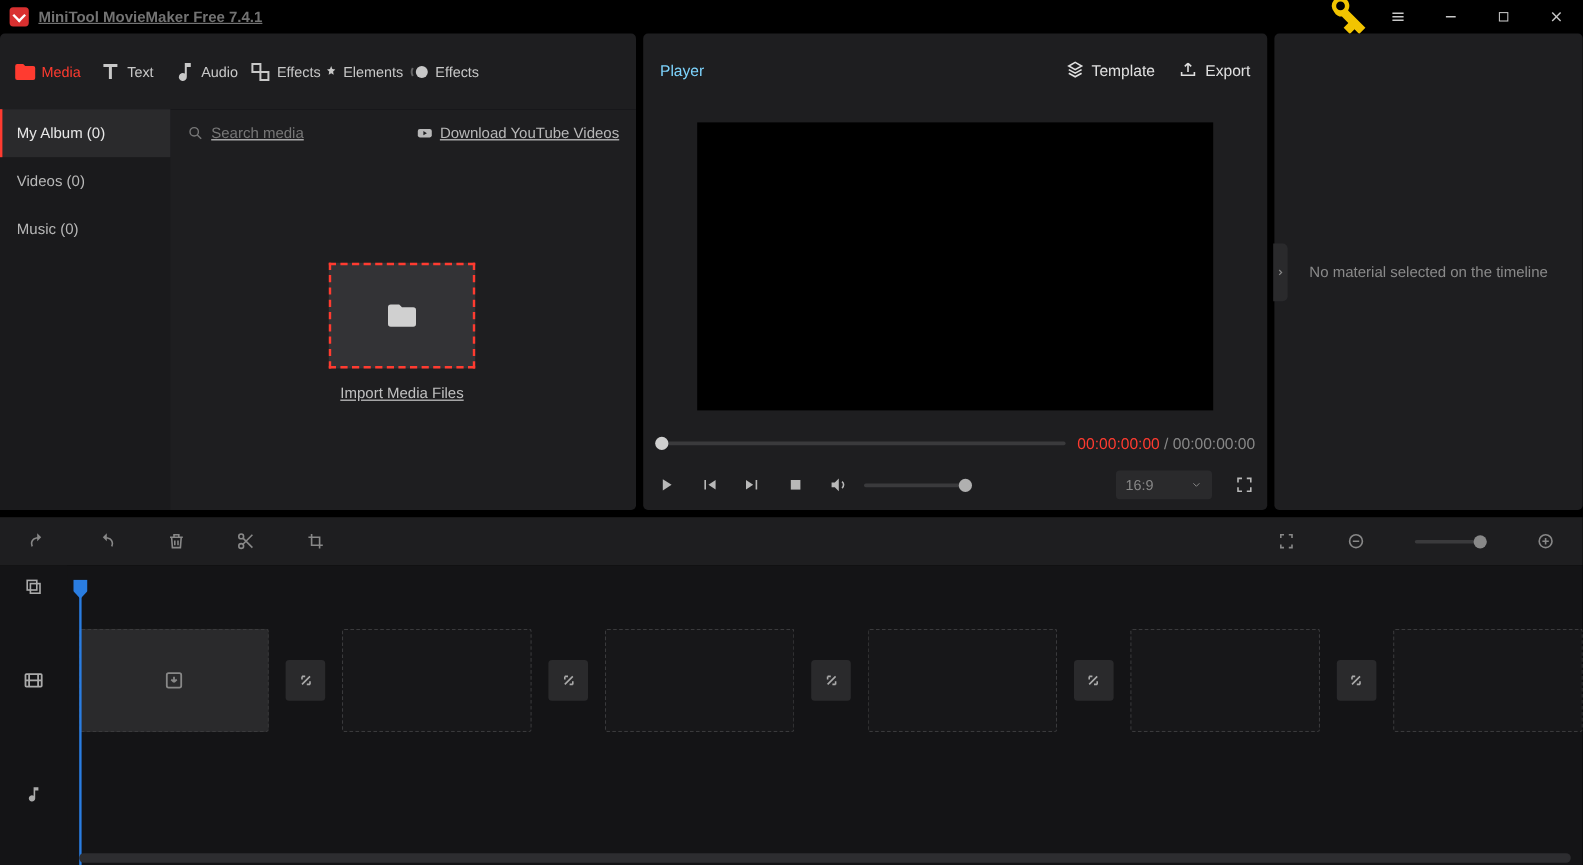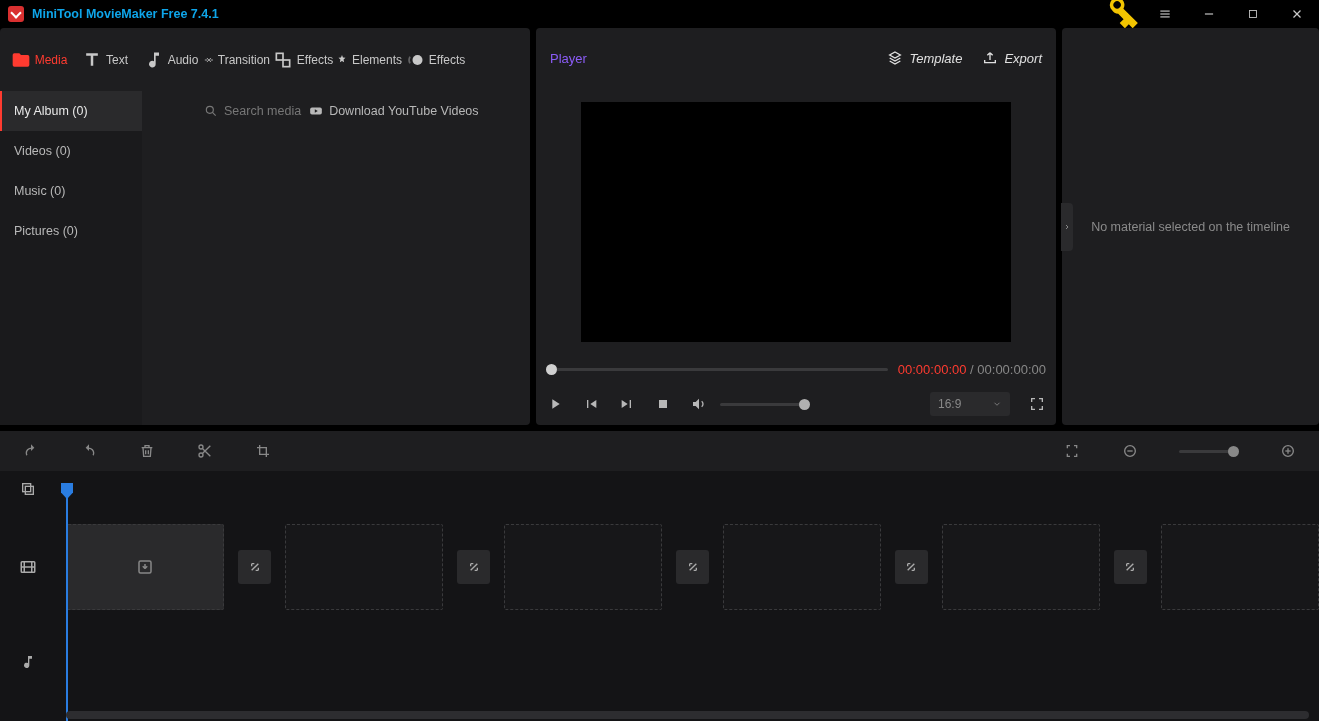--- a/index.html
+++ b/index.html
@@ -2,50 +2,50 @@
 <html><head>
 <meta charset="utf-8">
 <style>
   * { margin: 0; padding: 0; box-sizing: border-box; font-family: -apple-system, BlinkMacSystemFont, "Segoe UI", Arial, sans-serif; }
   html, body { width: 1319px; height: 721px; background: #000; color: #c8c8c8; overflow: hidden; user-select: none; }
   
   
   .titlebar { height: 28px; background: #000; display: flex; align-items: center; padding-left: 8px; }
   .titlebar-logo { width: 16px; height: 16px; background:#d93030; border-radius:3px; display:flex; align-items:center; justify-content:center; margin-right:8px;}
   .titlebar-logo::after { content:""; width:6px; height:6px; border:2px solid #fff; border-top:none; border-left:none; transform:rotate(45deg); margin-top:-3px;}
-  .titlebar-text { font-size: 12.5px; font-weight: 600; color: #0ea5e9; }
+  .titlebar-text { font-size: 12.5px; font-weight: 600; color: #737373; text-decoration: underline; }
   .titlebar-spacer { flex: 1; }
   .titlebar-btn { width: 44px; height: 28px; display: flex; align-items: center; justify-content: center; color: #c8c8c8; }
   .titlebar-btn svg { width: 14px; height: 14px; }
   .key-ic { width: 44px; height: 28px; display:flex; align-items:center; justify-content:center; color:#f2c400; }
   .maintabs { height: 63px; background: #1e1e20; display: flex; align-items:flex-end; padding: 0 6px; width:530px; border-radius:4px 4px 0 0; }
   .maintab { width: 66px; height:63px; display:flex; flex-direction:row; align-items:center; justify-content:center; gap:4px; color:#c8c8c8; font-size:12px; cursor:pointer;}
   .maintab.active { color:#ff3b30; }
   .maintab svg { width:20px; height:20px; }
   
   
   .body-row { display:flex; gap:6px; }
   
-  .left-panel { width: 530px; height: 334px; background:#1e1e20; display:flex; border-radius:0 0 4px 4px;gap:48px;}
+  .left-panel { width: 530px; height: 334px; background:#1e1e20; display:flex; border-radius:0 0 4px 4px;}
   .left-side { width:142px; background:#1a1a1c;}
   .side-item { padding: 0 14px; height: 40px; display:flex; align-items:center; font-size:12.5px; color:#b8b8b8; cursor:pointer;}
   .side-item.active { background:#2a2a2c; color:#e8e8e8; border-left: 2px solid #ff3b30; padding-left:12px;}
-  .left-main { flex:1; display:flex; flex-direction:row;}
+  .left-main { flex:1; display:flex; flex-direction:column;text-decoration:underline;}
   .left-top { height:40px; display:flex; align-items:center; padding:0 14px; gap:8px;}
   .search-wrap { display:flex; align-items:center; gap:6px; color:#777; font-size:12.5px; flex:1;}
   .dl-yt { display:flex; align-items:flex-start; gap:6px; color:#b8b8b8; font-size:12.5px; cursor:pointer;}
   .import-zone { flex:1; display:flex; flex-direction:column; align-items:flex-start; padding: 88px 0 0 132px; }
   .import-box { width:122px; height:88px; background:#333336; border:2px dashed #ff3b30; display:flex; align-items:center; justify-content:center; cursor:pointer; }
   .import-box svg { width:28px; height:28px; color:#d0d0d0;}
   .import-label { font-size:12.5px; color:#c0c0c0; margin-top:14px; width:122px; text-align:center;}
   
   .player-panel { width: 520px; height:397px; background:#1e1e20; border-radius:4px; display:flex; flex-direction:column;}
   .player-top { height:60px; display:flex; align-items:center; padding:0 14px;}
-  .player-title { font-size:13px; color:#8b5cf6; flex:1;}
-  .player-act { display:flex; align-items:center; gap:6px; color:#e0e0e0; font-size:13px; margin-left:20px; cursor:pointer;font-style:italic;}
+  .player-title { font-size:13px; color:#7dd3fc; flex:1;}
+  .player-act { display:flex; align-items:center; gap:6px; color:#e0e0e0; font-size:13px; margin-left:20px; cursor:pointer;}
   .player-act svg { width:16px; height:16px;}
   .preview { flex:1; display:flex; align-items:center; justify-content:center;}
   .preview-canvas { width:430px; height:240px; background:#000;}
   .player-progress { height:28px; display:flex; align-items:center; padding:0 10px; gap:10px;}
   .prog-track { flex:1; height:3px; background:#3a3a3c; position:relative; border-radius:2px;}
   .prog-dot { position:absolute; left:0; top:-4px; width:11px; height:11px; background:#d0d0d0; border-radius:50%;}
   .timecode { font-size:13px; }
   .tc-cur { color:#ff3b30; }
   .tc-sep { color:#888;}
   .tc-tot { color:#888;}
@@ -143,27 +143,20 @@
         <span>Text</span>
       </div>
       <div class="maintab">
         <svg viewBox="0 0 24 24" fill="currentColor">
             <path d="M12 3v10.55A4 4 0 1 0 14 17V7h4V3h-6z"></path>
           </svg>
         <span>Audio</span>
       </div>
       <div class="maintab">
         <svg viewBox="0 0 24 24" fill="none" stroke="currentColor" stroke-width="2">
-            <path d="M7 7l10 10M17 7L7 17"></path>
-            <path d="M3 12h4m10 0h4" stroke-linecap="round"></path>
-          </svg>
-        <span>Transition</span>
-      </div>
-      <div class="maintab">
-        <svg viewBox="0 0 24 24" fill="none" stroke="currentColor" stroke-width="2">
             <rect x="4" y="4" width="8" height="8"></rect>
             <rect x="12" y="12" width="8" height="8"></rect>
           </svg>
         <span>Effects</span>
       </div>
       <div class="maintab">
         <svg viewBox="0 0 24 24" fill="currentColor">
             <path d="M12 2l2 5 5 .7-3.8 3.5 1 5.3L12 14l-4.2 2.5 1-5.3L5 7.7 10 7z"></path>
           </svg>
         <span>Elements</span>
@@ -175,39 +168,46 @@
           </svg>
         <span>Effects</span>
       </div>
     </div>
 
     <div class="left-panel">
       <div class="left-side">
         <div class="side-item active">My Album (0)</div>
         <div class="side-item">Videos (0)</div>
         <div class="side-item">Music (0)</div>
-        <div class="side-item">Pictures (0)</div>
       </div>
       <div class="left-main">
         <div class="left-top">
           <div class="search-wrap">
             <svg width="14" height="14" viewBox="0 0 24 24" fill="none" stroke="currentColor" stroke-width="2">
                 <circle cx="10" cy="10" r="6"></circle>
                 <line x1="20" y1="20" x2="14.5" y2="14.5"></line>
               </svg>
             <span>Search media</span>
           </div>
           <div class="dl-yt">
             <svg width="14" height="14" viewBox="0 0 24 24" fill="currentColor">
                 <rect x="2" y="6" width="20" height="12" rx="3"></rect>
                 <path d="M10 9l5 3-5 3z" fill="#1e1e20"></path>
               </svg>
             <span>Download YouTube Videos</span>
           </div>
         </div>
+        <div class="import-zone">
+          <div class="import-box">
+            <svg viewBox="0 0 24 24" fill="currentColor">
+                <path d="M10 4H4a2 2 0 0 0-2 2v12a2 2 0 0 0 2 2h16a2 2 0 0 0 2-2V8a2 2 0 0 0-2-2h-8l-2-2z"></path>
+              </svg>
+          </div>
+          <div class="import-label">Import Media Files</div>
+        </div>
       </div>
     </div>
   </div>
 
   <div class="player-panel">
     <div class="player-top">
       <div class="player-title">Player</div>
       <div class="player-act">
         <svg viewBox="0 0 24 24" fill="none" stroke="currentColor" stroke-width="2">
             <path d="M12 3l8 4.5-8 4.5-8-4.5z"></path>

